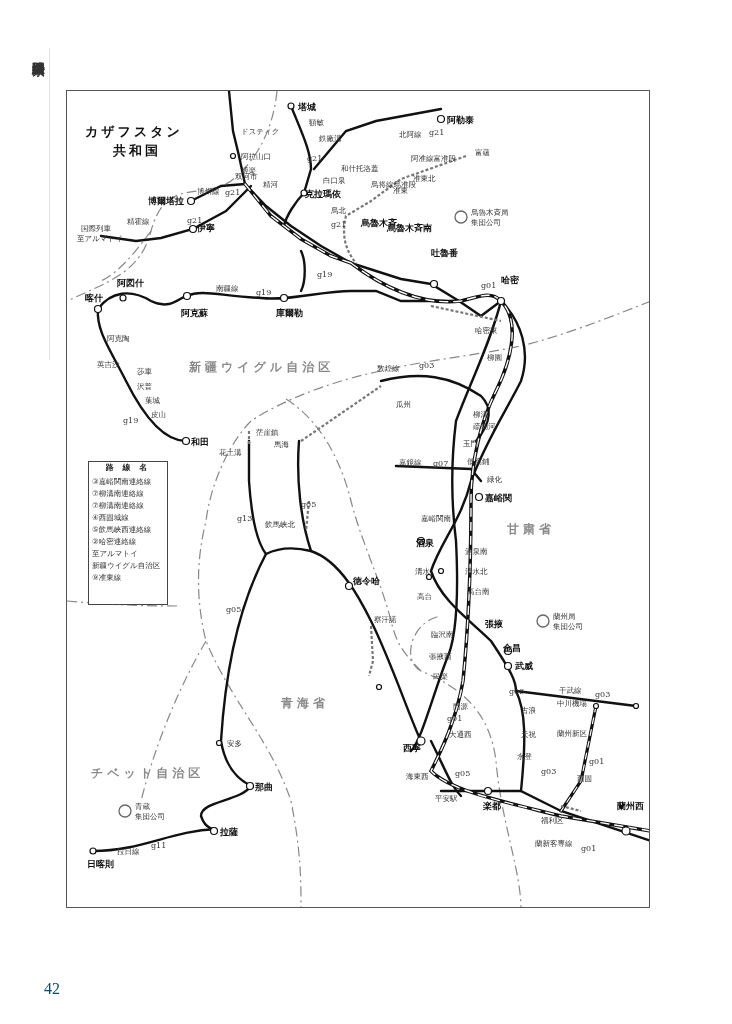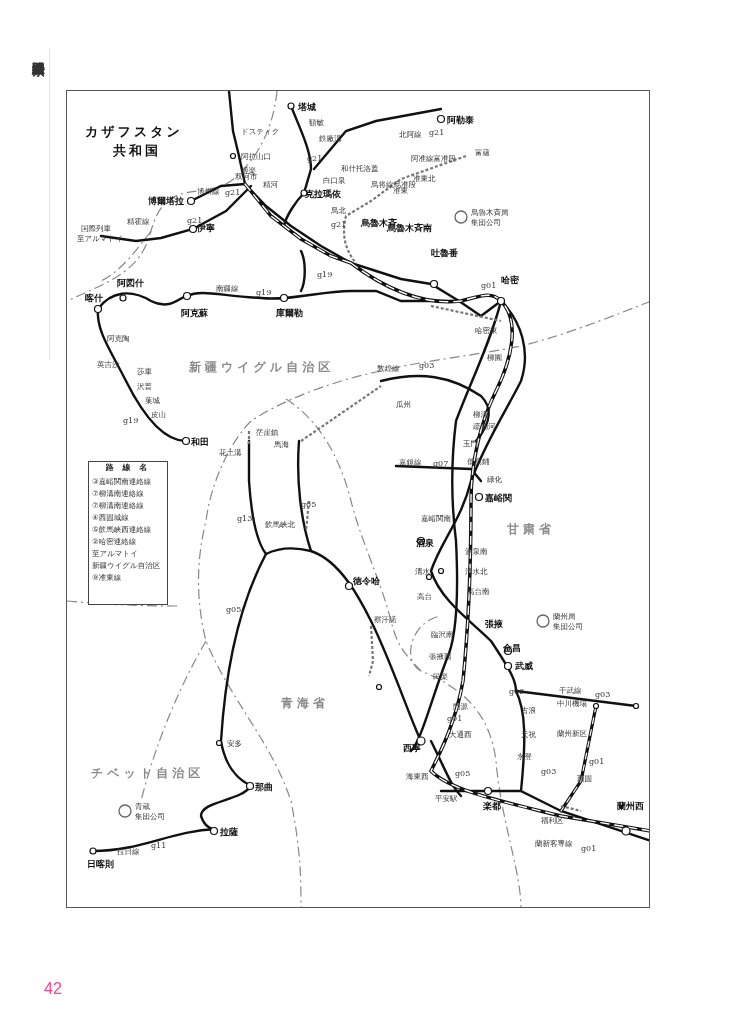--- a/index.html
+++ b/index.html
@@ -1,19 +1,19 @@
 <!DOCTYPE html>
 <html><head>
 <meta charset="utf-8">
 <style>
   html,body{margin:0;padding:0;background:#fff;}
   body{width:732px;height:1024px;position:relative;overflow:hidden;font-family:"DejaVu Sans","Liberation Sans",sans-serif;color:#222;}
   .side-tab{position:absolute;left:27px;top:48px;width:22px;height:312px;border-right:1px solid #e6e6e6;}
   .side-title{position:absolute;left:30px;top:52px;width:16px;font-size:13px;line-height:15px;font-weight:bold;color:#333;writing-mode:vertical-rl;}
-  .page-num{position:absolute;left:44px;top:980px;font-size:16px;color:#ec4899;font-family:Liberation Sans, sans-serif;}
+  .page-num{position:absolute;left:44px;top:980px;font-size:16px;color:#0c4a6e;font-family:Liberation Serif, serif;}
   .map-frame{position:absolute;left:66px;top:90px;width:584px;height:818px;border:1.5px solid #555;box-sizing:border-box;overflow:hidden;}
   svg{position:absolute;left:0;top:0;}
   .lbl{font-size:7.5px;fill:#333;font-family:"DejaVu Sans",sans-serif;}
   .lblb{font-size:9px;fill:#111;font-weight:bold;font-family:"DejaVu Sans",sans-serif;}
   .big{font-size:13px;fill:#111;font-weight:bold;letter-spacing:3px;font-family:"DejaVu Sans",sans-serif;}
   .region{font-size:12px;fill:#8a8a8a;font-weight:bold;letter-spacing:4px;font-family:"DejaVu Sans",sans-serif;}
   .code{font-size:8px;fill:#333;font-family:"DejaVu Serif",serif;}
   .legend{position:absolute;left:87px;top:460px;width:80px;height:144px;border:1.5px solid #444;background:#fff;box-sizing:border-box;padding:0 3px;}
   .legend-title{text-align:center;font-size:8px;font-weight:bold;letter-spacing:3px;margin-bottom:3px;color:#222;}
   .legend-item{font-size:7.5px;line-height:12px;color:#333;white-space:nowrap;}

